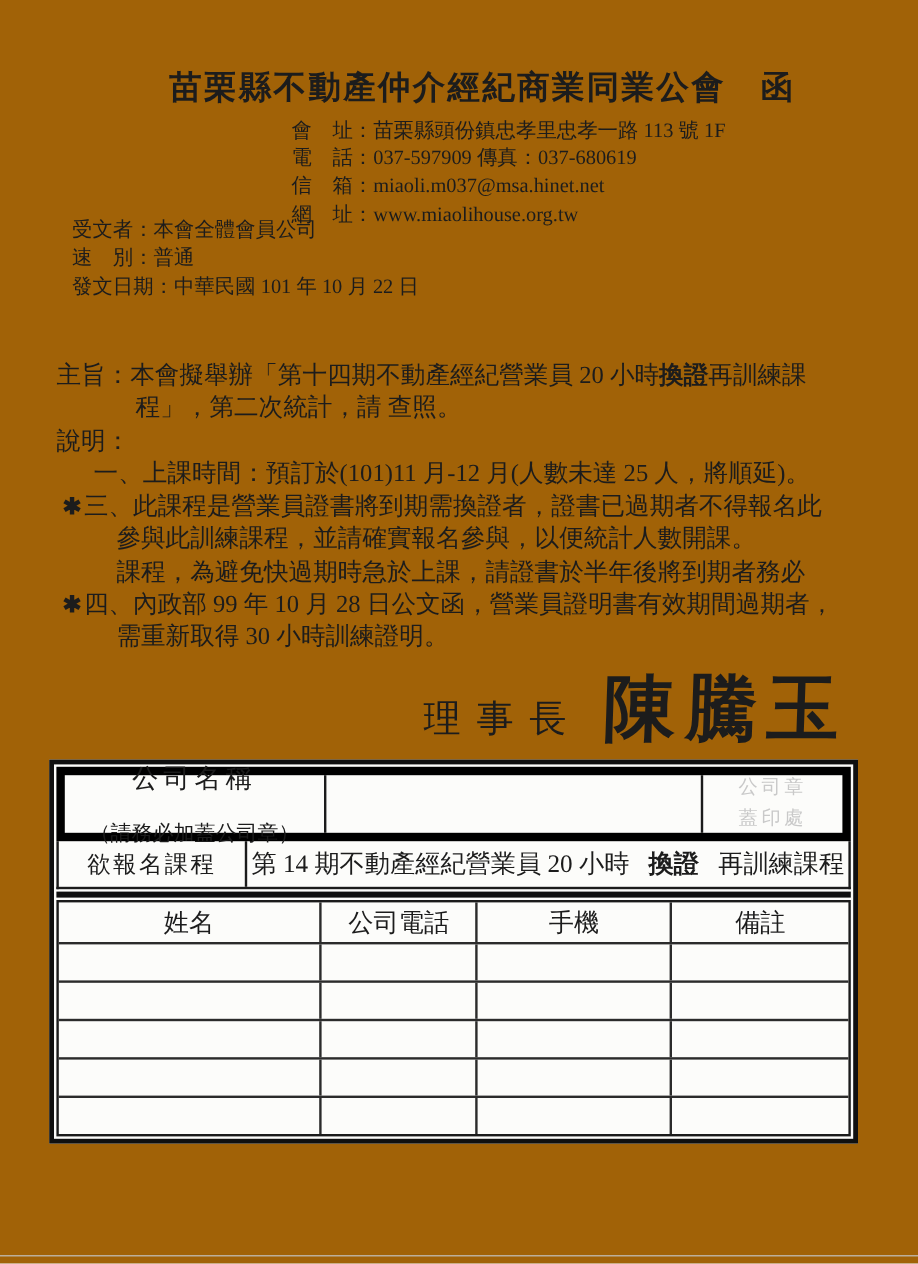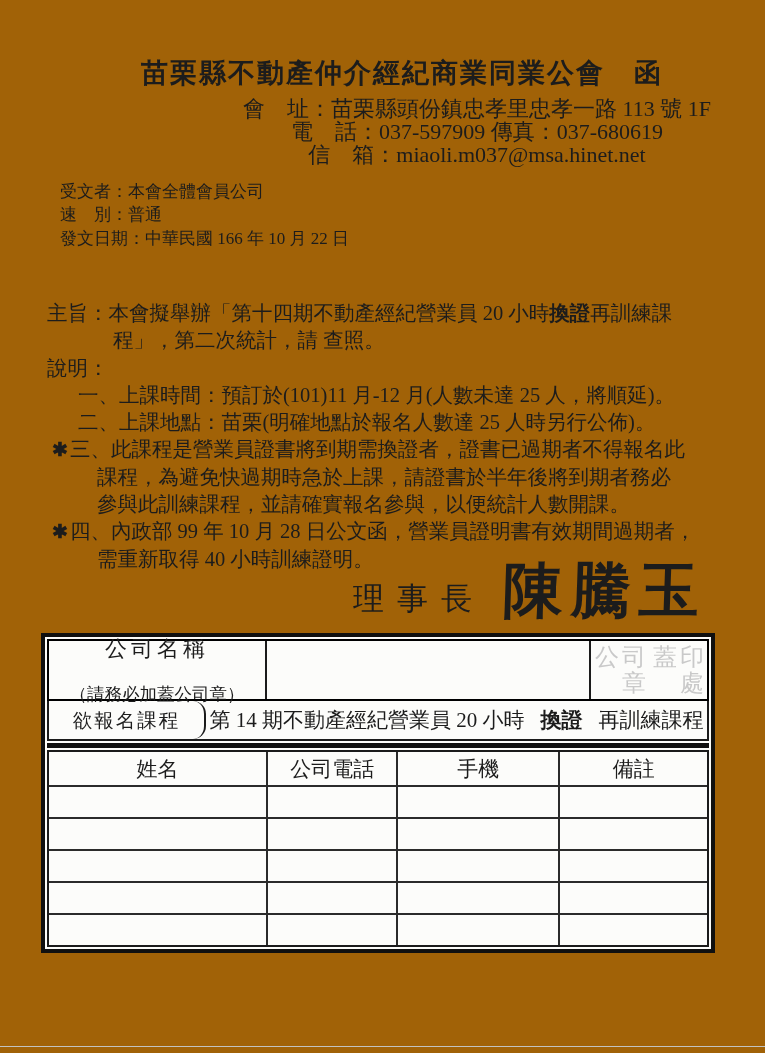--- a/index.html
+++ b/index.html
@@ -19,24 +19,23 @@
     position: absolute;
     top: 55px; left: 141px;
     font-size: 27px;
     font-weight: bold;
     letter-spacing: 2px;
     white-space: nowrap;
   }
   .contact-block {
     position: absolute;
     top: 97px; left: 243px;
-    font-size: 22px;
+    font-size: 17px;
     line-height: 23.2px;
     white-space: nowrap;
-    text-align: center;
   }
   .meta-block {
     position: absolute;
     top: 180px; left: 60px;
     font-size: 17px;
     line-height: 23.4px;
     white-space: nowrap;
   }
   .body-block {
     position: absolute;
@@ -70,38 +69,38 @@
   }
   
   .form-wrap {
     position: absolute;
     top: 633px; left: 41px;
     width: 674px;
     border: 4px solid #101010;
     padding: 2px;
     background: #fcfcfa;
   }
-  .row-company { display: flex; height: 62px; border: 2px solid #000000; }
+  .row-company { display: flex; height: 62px; border: 7px solid #000000; }
   .cell-company-label {
     width: 218px; border-right: 2px solid #1b1b1b;
     display: flex; flex-direction: column; align-items: center; justify-content: center;
   }
   .cell-company-label .l1 { font-size: 22px; letter-spacing: 4px; }
   .cell-company-label .l2 { font-size: 17.5px; margin-top: 18px; }
   .cell-company-value { flex: 1; border-right: 2px solid #1b1b1b; }
   .cell-seal {
-    width: 116px; text-align: right;
-    display: flex; flex-direction: row; align-items: center; justify-content: center;
-    font-size: 24px; line-height: 26px; letter-spacing: 3px;
+    width: 116px; text-align: center;
+    display: flex; flex-direction: column; align-items: center; justify-content: center;
+    font-size: 16px; line-height: 26px; letter-spacing: 3px;
   }
   .row-course { display: flex; height: 40px; border: 2px solid #1b1b1b; border-top: 0; }
   .cell-course-label {
     width: 157px; border-right: 2px solid #1b1b1b;
     display: flex; align-items: center; justify-content: center;
-    font-size: 19.5px; letter-spacing: 2px; border-radius: 13px;
+    font-size: 19.5px; letter-spacing: 2px;
   }
   .cell-course-value {
     flex: 1; display: flex; align-items: center; justify-content: center;
     font-size: 21px; white-space: nowrap; gap: 16px;
   }
   .thick-divider { height: 5px; background: #101010; margin: 2px 0; }
   .grid { border: 2px solid #1b1b1b; }
   .grid-row { display: flex; height: 32px; border-top: 2px solid #2b2b2b; }
   .grid-row:first-child { border-top: 0; height: 33px; }
   .grid-row.header { font-size: 21px; }
@@ -121,39 +120,39 @@
 <body>
 
 <div class="page">
 
   <div class="doc-title">苗栗縣不動產仲介經紀商業同業公會　函</div>
 
   <div class="contact-block">
     <div>會　址：苗栗縣頭份鎮忠孝里忠孝一路 113 號 1F</div>
     <div>電　話：037-597909 傳真：037-680619</div>
     <div>信　箱：miaoli.m037@msa.hinet.net</div>
+    <div>網　址：www.miaolihouse.org.tw</div>
   </div>
 
   <div class="meta-block">
     <div>受文者：本會全體會員公司</div>
     <div>速　別：普通</div>
-    <div>發文日期：中華民國 166 年 10 月 22 日</div>
+    <div>發文日期：中華民國 101 年 10 月 22 日</div>
   </div>
 
   <div class="body-block">
     <div><span>主旨：本會擬舉辦「第十四期不動產經紀營業員 20 小時</span><span class="b">換證</span><span>再訓練課</span></div>
     <div class="indent-wrap">程」，第二次統計，請 查照。</div>
     <div>說明：</div>
     <div class="indent-item">一、上課時間：預訂於(101)11 月-12 月(人數未達 25 人，將順延)。</div>
-    <div class="indent-item">二、上課地點：苗栗(明確地點於報名人數達 25 人時另行公佈)。</div>
     <div class="indent-star"><span class="star">✱</span><span>三、此課程是營業員證書將到期需換證者，證書已過期者不得報名此</span></div>
+    <div class="indent-cont">參與此訓練課程，並請確實報名參與，以便統計人數開課。</div>
     <div class="indent-cont">課程，為避免快過期時急於上課，請證書於半年後將到期者務必</div>
-    <div class="indent-cont">參與此訓練課程，並請確實報名參與，以便統計人數開課。</div>
     <div class="indent-star"><span class="star">✱</span><span>四、內政部 99 年 10 月 28 日公文函，營業員證明書有效期間過期者，</span></div>
-    <div class="indent-cont">需重新取得 40 小時訓練證明。</div>
+    <div class="indent-cont">需重新取得 30 小時訓練證明。</div>
   </div>
 
   <div class="signature-title">理事長</div>
   <div class="signature-name">陳騰玉</div>
 
   <div class="form-wrap">
 
     <div class="row-company">
       <div class="cell-company-label">
         <div class="l1">公司名稱</div>

